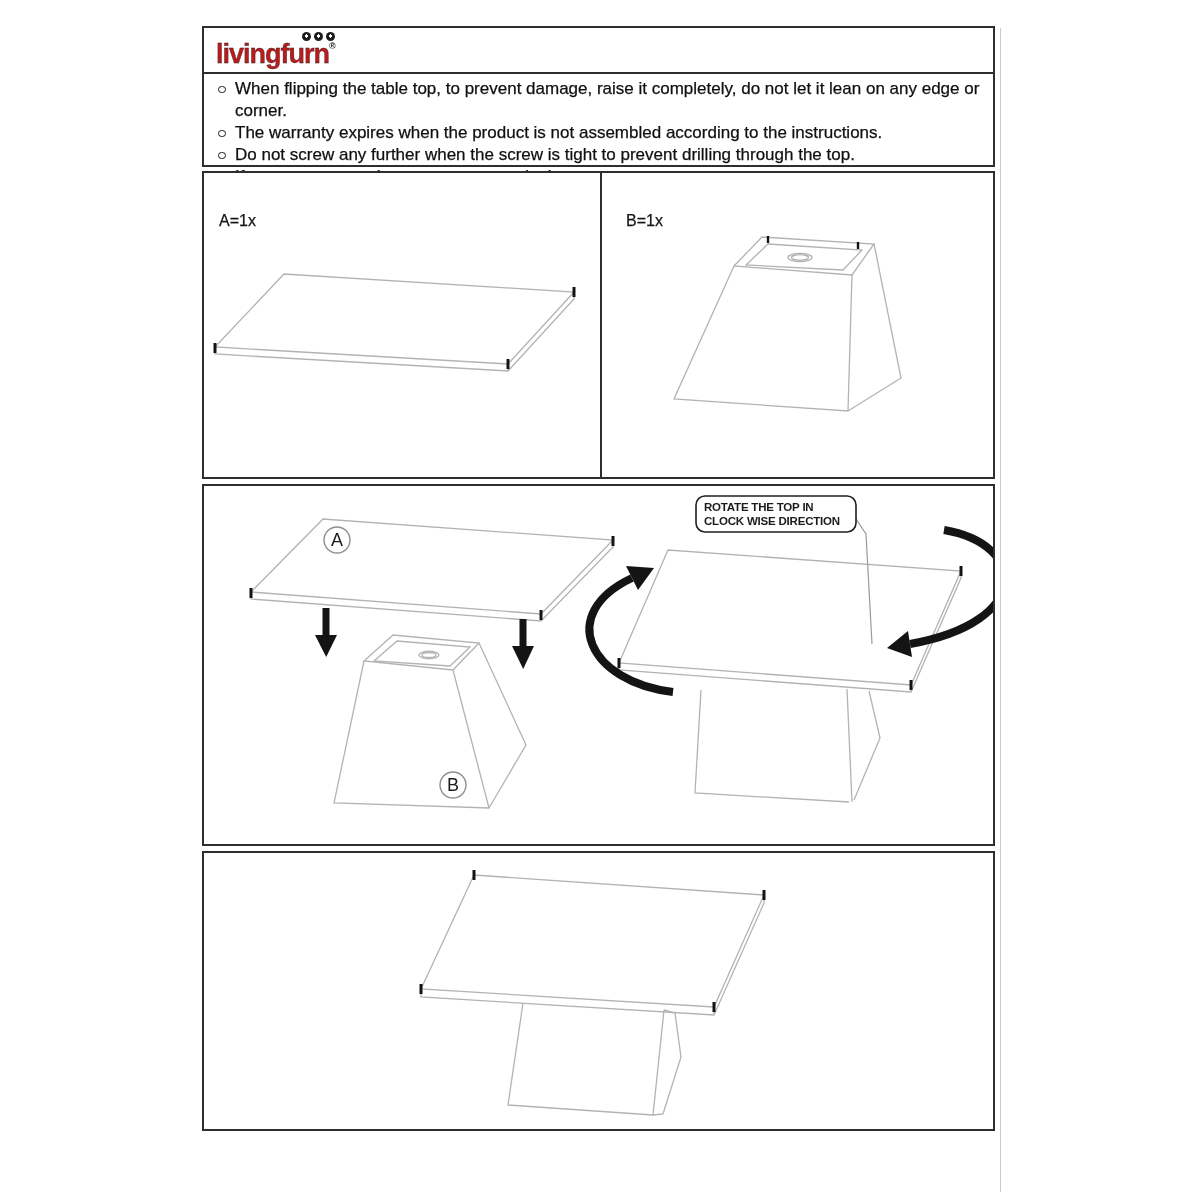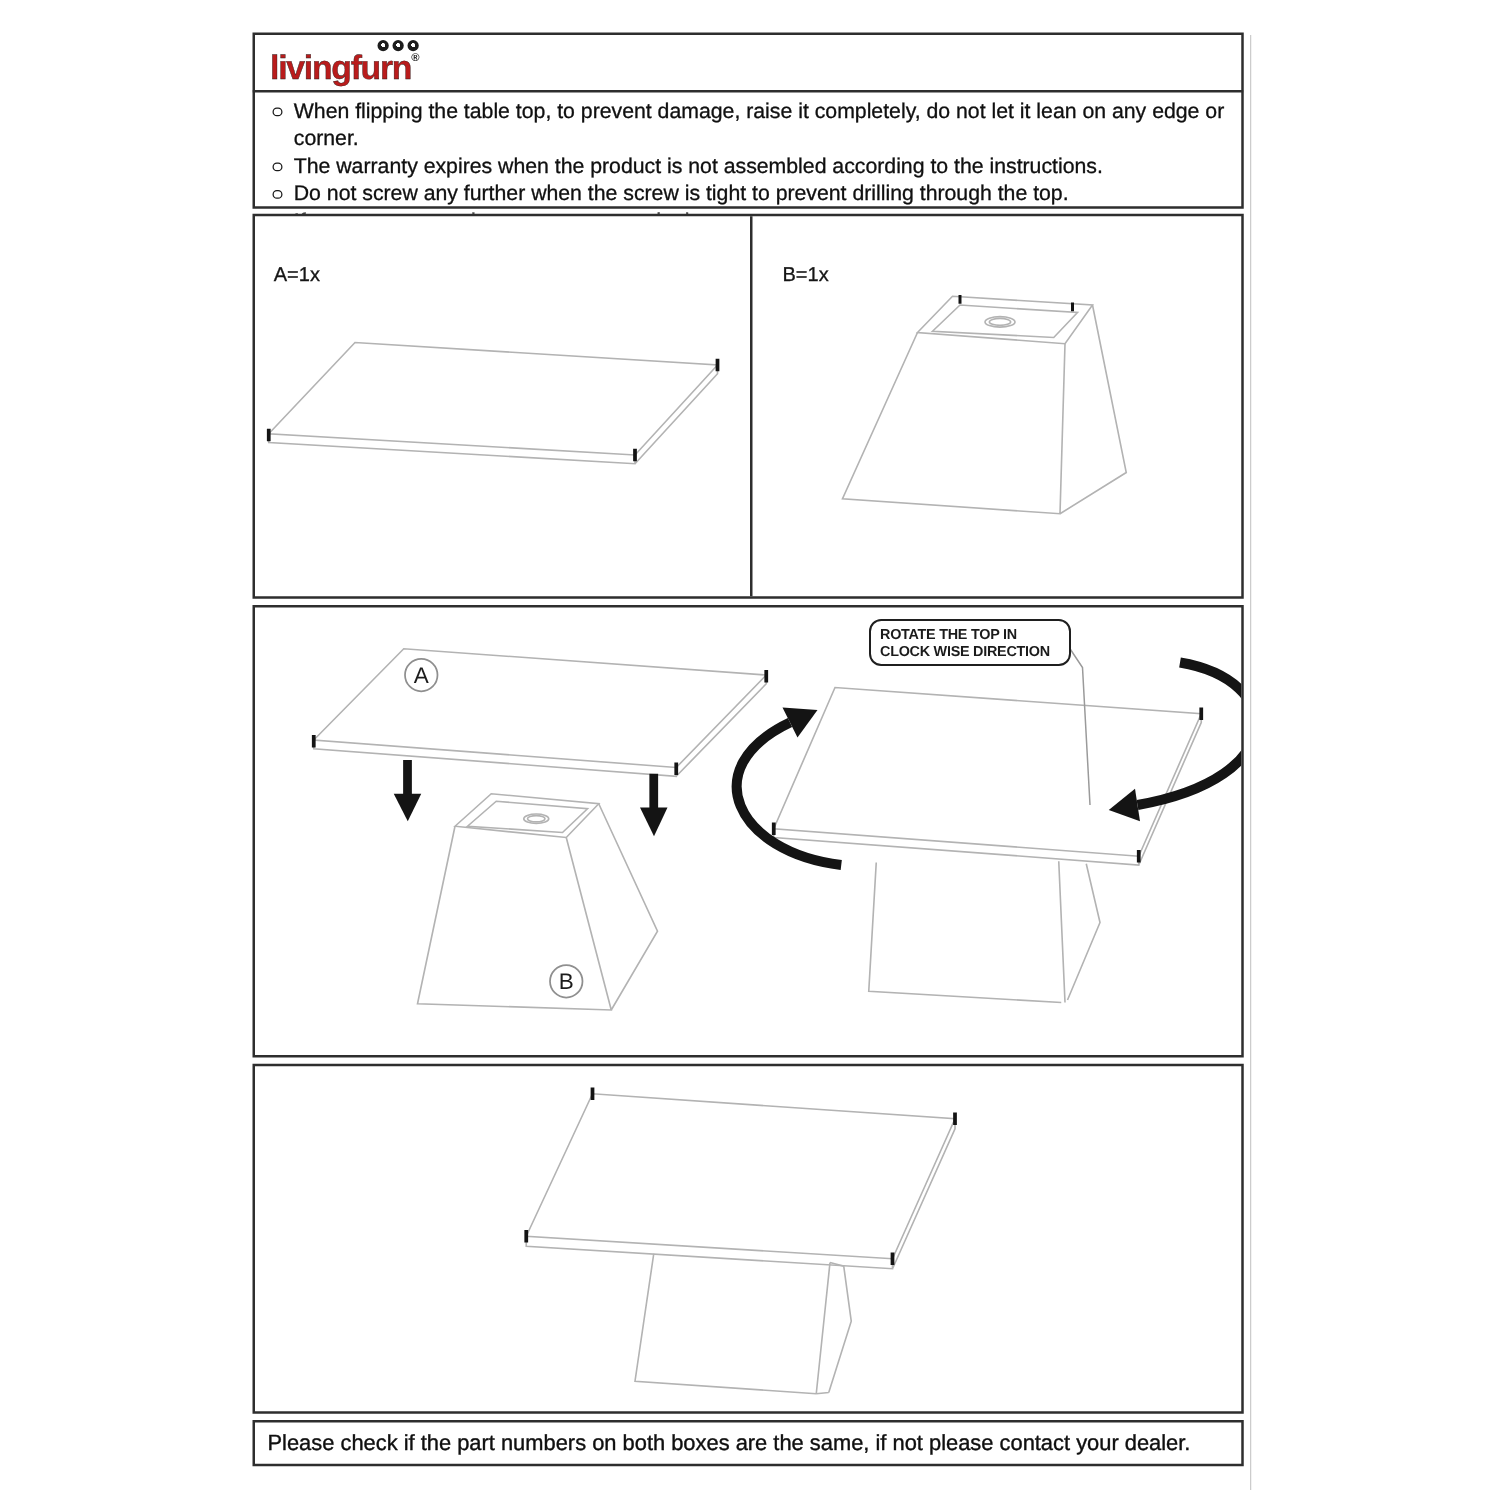--- a/index.html
+++ b/index.html
@@ -176,17 +176,14 @@
         <polygon class="drawf" points="217,136 270,22 560,42 510,154"></polygon>
         <path class="draw" d="M217,136 L217,144 L510,162 L510,154 M560,42 L560,50 L510,162"></path>
         <line class="tick" x1="217" y1="131" x2="217" y2="141"></line>
         <line class="tick" x1="270" y1="17" x2="270" y2="27"></line>
         <line class="tick" x1="560" y1="37" x2="560" y2="47"></line>
         <line class="tick" x1="510" y1="149" x2="510" y2="159"></line>
       </g>
     </svg>
   </div>
 
-  <div class="box" id="footer-box">
-    <span>Please check if the part numbers on both boxes are the same, if not please contact your dealer.</span>
-  </div>
 
 </div>
 
 </body></html>

